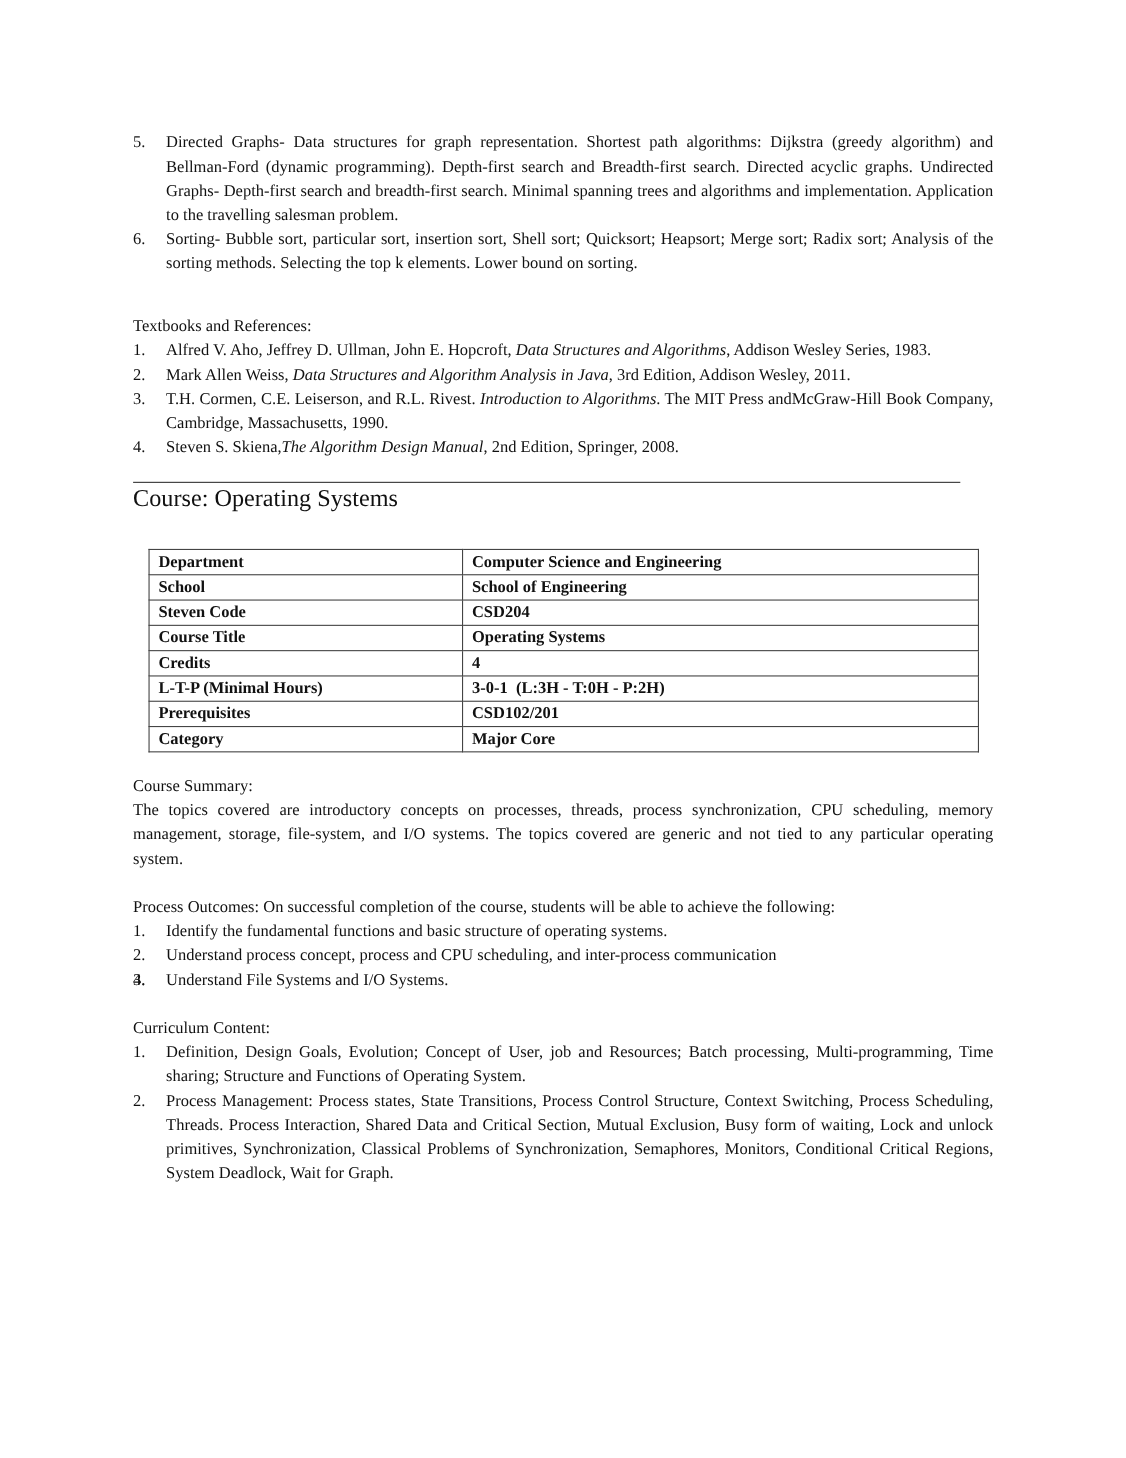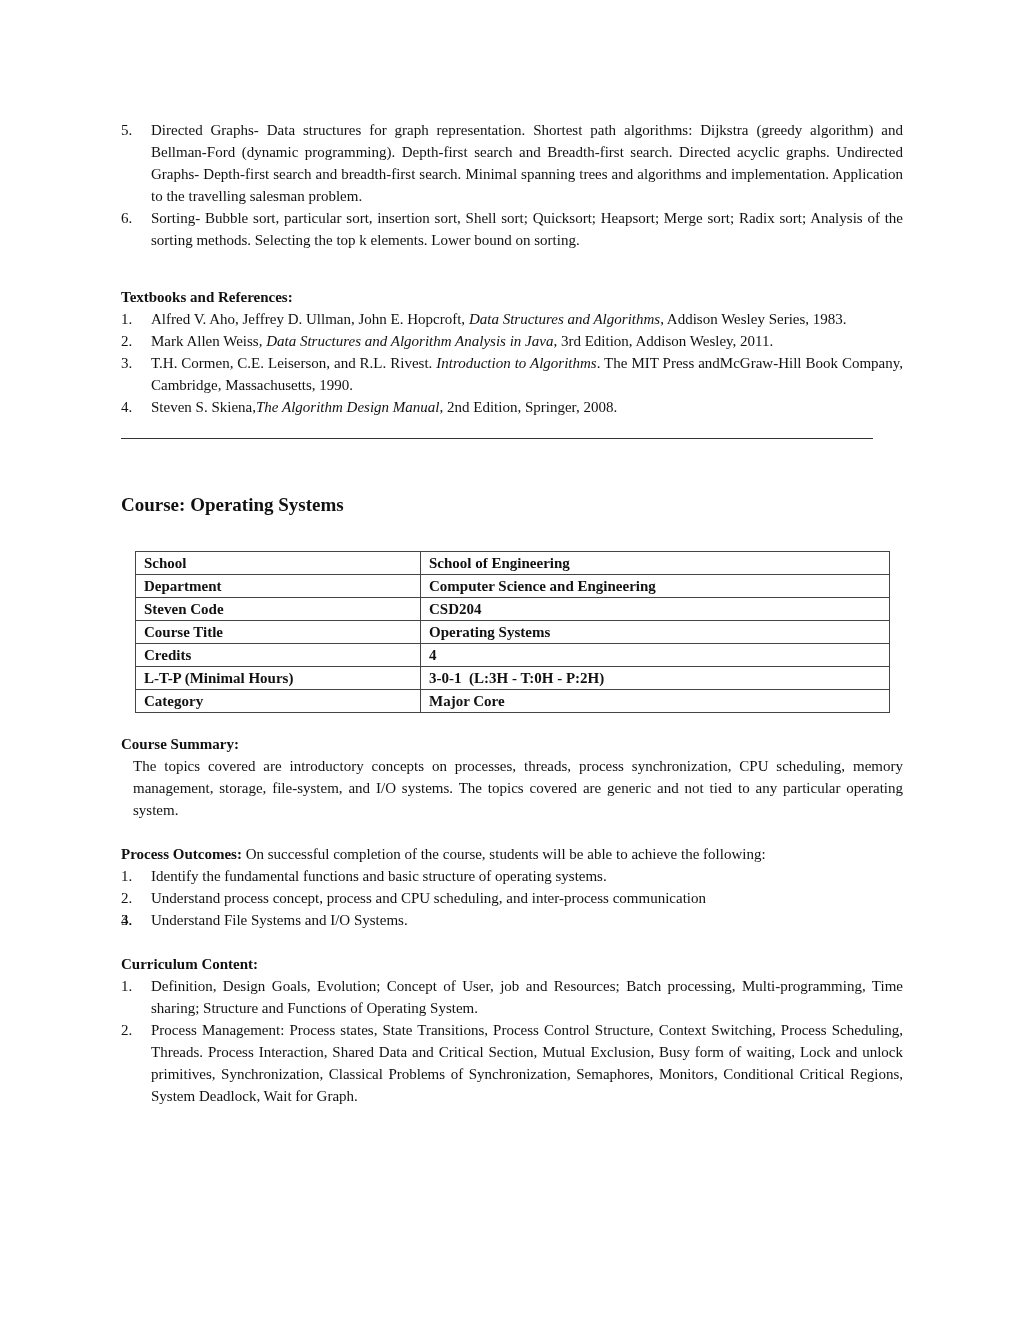--- a/index.html
+++ b/index.html
@@ -31,56 +31,54 @@
       position: relative;
       padding-left: 30px;
       text-align: justify;
     }
     .numlist li .num {
       position: absolute;
       left: 0;
       top: 0;
     }
     .section-heading {
-      font-weight: bold;
+      font-weight: normal;
     }
     .gap-sm { height: 22px; }
     .gap-md { height: 24px; }
     .rule {
       width: 752px;
       border-bottom: 1px solid #333;
       height: 0;
       margin-top: 20px;
     }
     .course-title {
-      font-size: 19px;
-      font-weight: bold;
+      font-size: 22px;
+      font-weight: normal;
       line-height: 28px;
-      margin-top: 52px;
     }
     .info-table {
       margin-top: 32px;
       margin-left: 14px;
       border-collapse: collapse;
       width: 755px;
       font-weight: bold;
       font-size: 15px;
     }
     .info-table td {
       border: 1px solid #444;
       padding: 0 8px;
       height: 22px;
       line-height: 20px;
       vertical-align: middle;
     }
     .info-table td.label { width: 268px; }
     .para {
       text-align: justify;
       text-align-last: left;
-      margin-left: 12px;
     }
     i, .italic { font-style: italic; }
   </style>
 </head>
 <body>
 
 <div class="page">
 
   <ol class="numlist">
     <li>
@@ -115,42 +113,46 @@
     </li>
   </ol>
 
   <div class="rule"></div>
 
   <div class="course-title">Course: Operating Systems</div>
 
   <table class="info-table">
     <tbody>
       <tr>
+        <td class="label">Department</td>
+        <td>Computer Science and Engineering</td>
+      </tr>
+      <tr>
         <td class="label">School</td>
         <td>School of Engineering</td>
       </tr>
       <tr>
-        <td class="label">Department</td>
-        <td>Computer Science and Engineering</td>
-      </tr>
-      <tr>
         <td class="label">Steven Code</td>
         <td>CSD204</td>
       </tr>
       <tr>
         <td class="label">Course Title</td>
         <td>Operating Systems</td>
       </tr>
       <tr>
         <td class="label">Credits</td>
         <td>4</td>
       </tr>
       <tr>
         <td class="label">L-T-P (Minimal Hours)</td>
         <td style="white-space:pre">3-0-1  (L:3H - T:0H - P:2H)</td>
+      </tr>
+      <tr>
+        <td class="label">Prerequisites</td>
+        <td>CSD102/201</td>
       </tr>
       <tr>
         <td class="label">Category</td>
         <td>Major Core</td>
       </tr>
     </tbody>
   </table>
 
   <div style="height:20px"></div>
 

